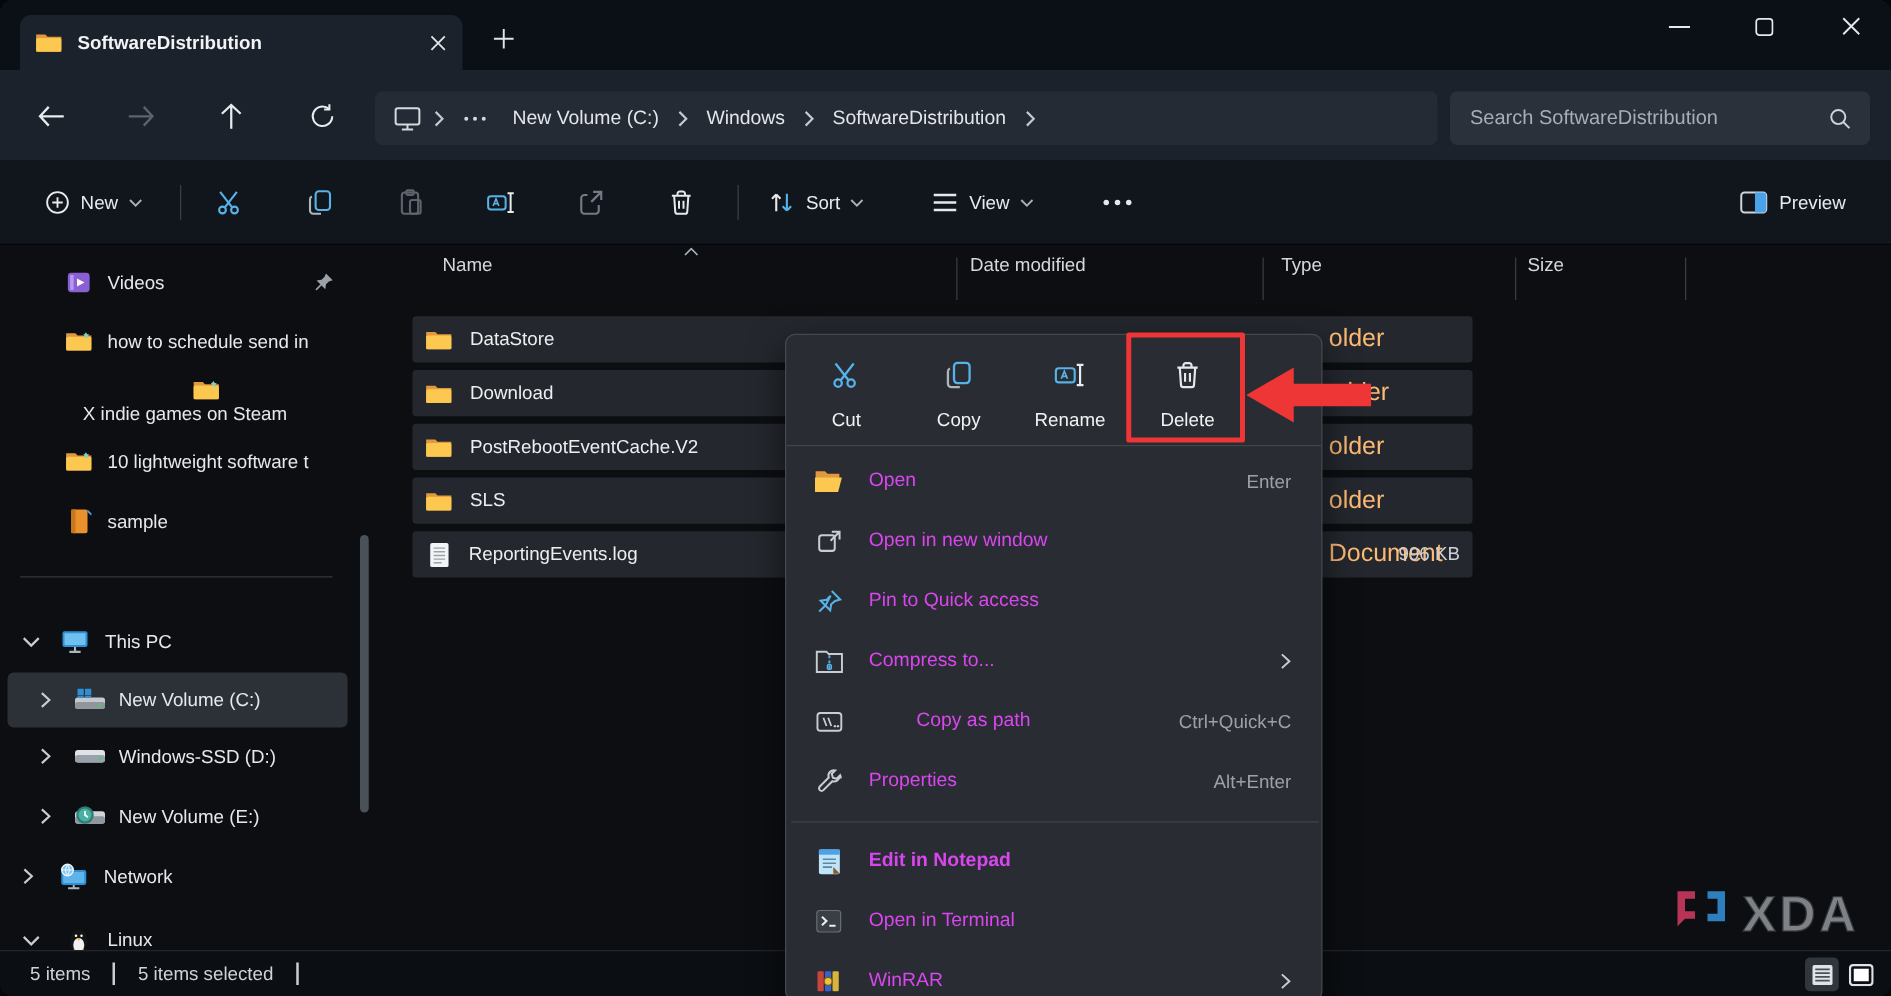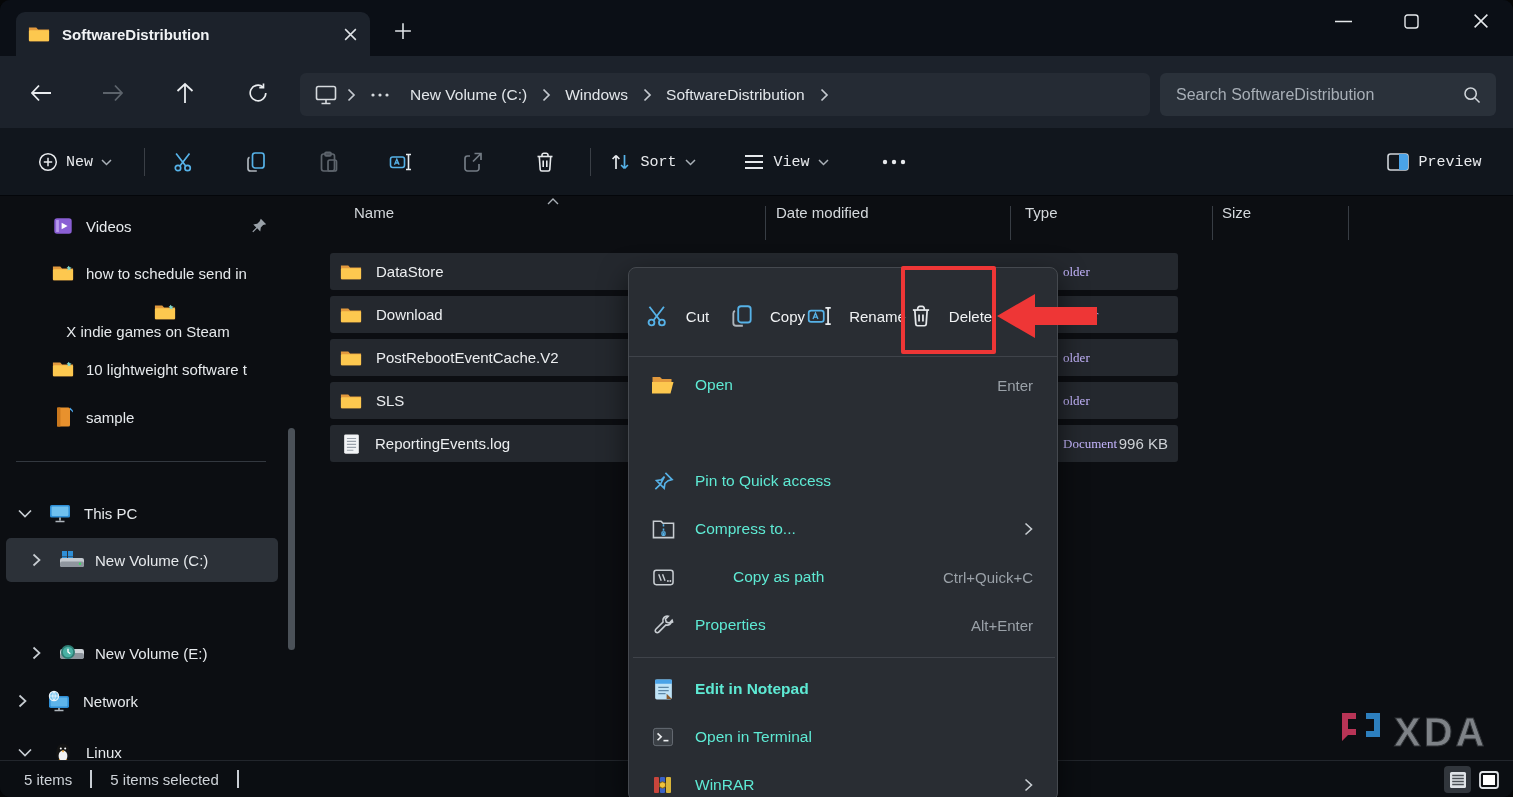--- a/index.html
+++ b/index.html
@@ -27,57 +27,57 @@
   .crumbbar{position:absolute;left:300px;top:17px;width:850px;height:43px;background:#252b34;border-radius:6px;
             display:flex;align-items:center;padding:0 14px;gap:4px;}
   .crumb{font-size:15.5px;color:#e2e6ea;padding:4px 10px;border-radius:4px;white-space:nowrap;}
   .searchbar{position:absolute;left:1160px;top:17px;width:336px;height:43px;background:#2a313a;border-radius:6px;
              display:flex;align-items:center;padding:0 14px;}
   .searchbar input{flex:1;background:transparent;border:none;outline:none;color:#aab1b9;font-size:16px;
              font-family:inherit;min-width:0;}
   .searchbar input::placeholder{color:#a7aeb6;opacity:1;}
 
   
-  .toolbar{position:absolute;left:0;top:128px;width:1513px;height:68px;background:#11161d;border-bottom:1px solid #04060a;font-family:Liberation Mono, monospace;}
+  .toolbar{position:absolute;left:0;top:128px;width:1513px;height:68px;background:#11161d;border-bottom:1px solid #04060a;}
   .toolbtn{position:absolute;top:14px;height:40px;display:flex;align-items:center;justify-content:center;gap:8px;
            border-radius:5px;color:#e8eaed;font-size:15px;}
   .tsep{position:absolute;top:20px;width:1px;height:28px;background:#3a3f46;}
 
   
   .sidebar{position:absolute;left:0;top:196px;width:304px;height:564px;background:#0c0e12;}
   .side-item{position:absolute;left:6px;width:272px;height:40px;display:flex;align-items:center;border-radius:5px;}
   .side-label{font-size:15px;color:#e6e9ec;white-space:nowrap;overflow:hidden;}
   .side-sep{position:absolute;left:16px;width:250px;height:1px;background:#33383f;}
   .scrollthumb{position:absolute;left:288px;width:7px;border-radius:4px;background:#4b5158;}
 
   .content{position:absolute;left:304px;top:196px;width:1209px;height:564px;background:#0c0e12;}
   .colhead{position:absolute;top:8px;font-size:15px;color:#d4d8dc;}
   .colsep{position:absolute;top:10px;width:1px;height:34px;background:#383d44;}
   .row{position:absolute;left:26px;width:848px;height:37px;background:#24282e;border-radius:3px;
        display:flex;align-items:center;}
   .row-name{font-size:15px;color:#eceef0;margin-left:14px;white-space:nowrap;}
-  .row-type{position:absolute;font-size:13px;color:#c4b5fd;font-family:Liberation Serif, serif;}
+  .row-type{position:absolute;font-size:20px;color:#fdba74;}
   .row-size{position:absolute;right:10px;font-size:15px;color:#cdd1d5;}
 
   
   .statusbar{position:absolute;left:0;top:760px;width:1513px;height:37px;background:#0b0e12;
              border-top:1px solid #22262c;z-index:20;display:flex;align-items:center;}
   .statustext{font-size:15px;color:#ced3d8;}
   .statdiv{width:2px;height:18px;background:#c9ced4;margin:0 18px;}
   .viewtoggle{position:absolute;top:5px;width:27px;height:27px;border-radius:4px;display:flex;align-items:center;justify-content:center;}
 
   
   .ctxmenu{position:absolute;left:628px;top:267px;width:430px;height:534px;background:#292d33;
            border:1px solid #45494f;border-radius:8px;z-index:30;box-shadow:0 10px 28px rgba(0,0,0,.6);}
-  .cmdbtn{position:absolute;top:10px;width:80px;height:76px;border-radius:5px;display:flex;
+  .cmdbtn{position:absolute;top:10px;width:80px;height:76px;border-radius:5px;display:flex;flex-direction:column;
           align-items:center;justify-content:center;gap:15px;color:#f0f2f4;font-size:15px;}
   .cmdsep{position:absolute;left:0;top:88px;width:100%;height:1px;background:#3f434a;}
   .mitem{position:absolute;left:6px;width:418px;height:48px;border-radius:5px;display:flex;align-items:center;}
   .mitem .mi-icon{width:24px;margin-left:16px;display:flex;justify-content:center;}
-  .mitem .mi-label{font-size:15.5px;color:#5eead4;margin-left:20px;flex:1;white-space:nowrap;}
+  .mitem .mi-label{font-size:15.5px;color:#d946ef;margin-left:20px;flex:1;white-space:nowrap;}
   .mitem .mi-short{font-size:15px;color:#9aa1a8;margin-right:20px;}
   .msep{position:absolute;left:4px;width:422px;height:1px;background:#3f434a;}
 
   
   .redbox{position:absolute;left:901px;top:266px;width:95px;height:88px;border:4px solid #ee3636;border-radius:2px;z-index:40;}
   .redarrow{position:absolute;left:997px;top:293px;z-index:40;}
 
   
   .watermark{position:absolute;left:1336px;top:709px;display:flex;align-items:center;gap:6px;z-index:15;opacity:.95;}
   .wm-text{font-size:40px;font-weight:800;color:#85898e;letter-spacing:3px;-webkit-text-stroke:1px #34373b;}
@@ -384,20 +384,35 @@
               <rect x="3" y="1" width="5" height="5"></rect>
               <rect x="9" y="1" width="5" height="5"></rect>
               <rect x="3" y="6.5" width="5" height="1.5"></rect>
               <rect x="9" y="6.5" width="5" height="1.5"></rect>
             </g>
           </svg>
       </span>
       <span class="side-label" style="margin-left:10px;">New Volume (C:)</span>
     </div>
 
+    <div class="side-item" style="top:389px;">
+      <span style="margin-left:26px;">
+        <svg width="9" height="14" viewBox="0 0 9 14">
+            <path d="M1.5 1.5L7.5 7l-6 5.5" stroke="#c8cdd2" stroke-width="1.7" fill="none"></path>
+          </svg>
+      </span>
+      <span style="margin-left:18px;">
+        <svg width="26" height="20" viewBox="0 0 26 20">
+            <rect x="1" y="5" width="24" height="10" rx="2.4" fill="#dfe3e7"></rect>
+            <rect x="1" y="9" width="24" height="6" rx="2.4" fill="#9aa1a8"></rect>
+            <circle cx="21" cy="11.8" r="1.2" fill="#3fd463"></circle>
+          </svg>
+      </span>
+      <span class="side-label" style="margin-left:10px;">Windows-SSD (D:)</span>
+    </div>
 
     <div class="side-item" style="top:437px;">
       <span style="margin-left:26px;">
         <svg width="9" height="14" viewBox="0 0 9 14">
             <path d="M1.5 1.5L7.5 7l-6 5.5" stroke="#c8cdd2" stroke-width="1.7" fill="none"></path>
           </svg>
       </span>
       <span style="margin-left:18px;">
         <svg width="26" height="20" viewBox="0 0 26 20">
             <rect x="1" y="6" width="24" height="10" rx="2.4" fill="#cfd4d9"></rect>
@@ -596,20 +611,30 @@
         <svg width="24" height="22" viewBox="0 0 24 22">
             <path d="M1.5 3h7.5l2 2h9.5v4H1.5z" fill="#e2993d"></path>
             <rect x="3" y="13" width="16" height="4.5" fill="#4aa3e8"></rect>
             <path d="M1 8h21.5L19.5 19.5H1z" fill="#fdc84f"></path>
           </svg>
       </span>
       <span class="mi-label">Open</span>
       <span class="mi-short">Enter</span>
     </div>
 
+    <div class="mitem" style="top:141px;">
+      <span class="mi-icon">
+        <svg width="23" height="23" viewBox="0 0 24 24" fill="none" stroke="#c8cdd2" stroke-width="1.7">
+            <rect x="3.5" y="6.5" width="13" height="13" rx="2.2"></rect>
+            <path d="M14 3.5h6.5V10M20.3 3.7L13 11"></path>
+          </svg>
+      </span>
+      <span class="mi-label">Open in new window</span>
+      <span class="mi-short"></span>
+    </div>
 
     <div class="mitem" style="top:189px;">
       <span class="mi-icon">
         <svg width="23" height="23" viewBox="0 0 24 24" fill="none" stroke="#56b2e8" stroke-width="1.7">
             <path d="M14 3l7 7-4.2 1.2L13.5 14l-.8 5-4-4L3.5 20M8.7 15l-4-4 5-.8 3.3-3.3z"></path>
           </svg>
       </span>
       <span class="mi-label">Pin to Quick access</span>
       <span class="mi-short"></span>
     </div>

